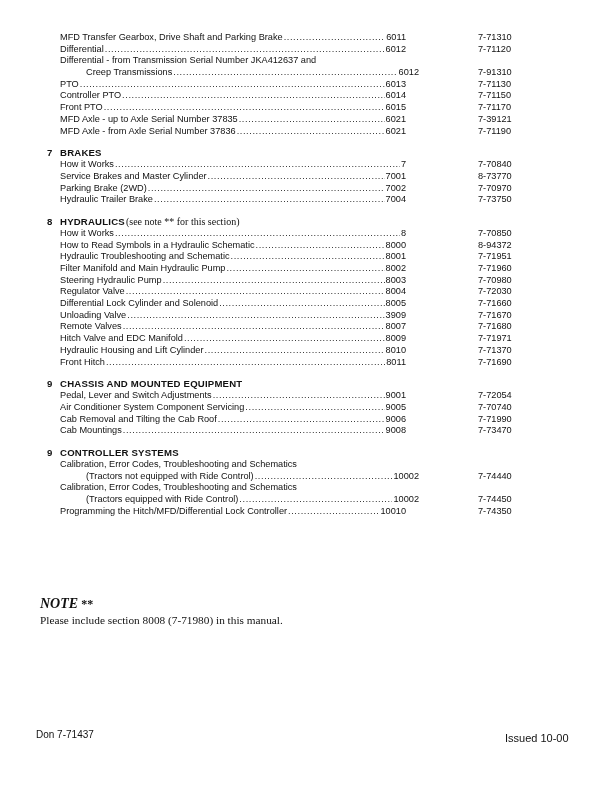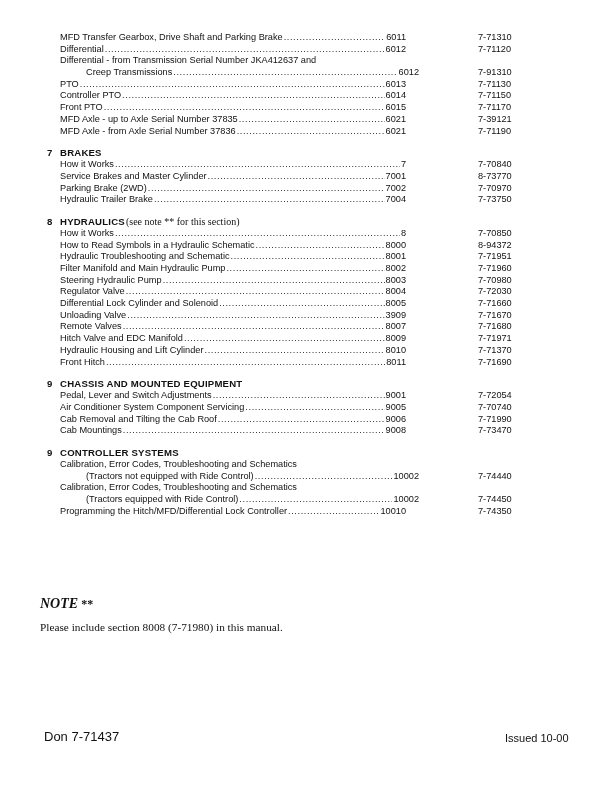--- a/index.html
+++ b/index.html
@@ -16,22 +16,22 @@
   .row .page-num { flex: 0 0 auto; padding-left: 1px; }
   .row .part { position: absolute; left: 432px; }
   .row.nodots .entry { display: block; }
   .section-head { position: relative; height: 13px; font-size: 9.6px; line-height: 13px; margin-top: 9px; white-space: nowrap; }
   .section-head .num { position: absolute; left: 1px; font-weight: bold; }
   .section-head .name { position: absolute; left: 14px; font-weight: bold; letter-spacing: 0.2px; }
   .section-head .note { font-family: Liberation Serif, serif; font-weight: normal; font-size: 10px; margin-left: 1px; letter-spacing: 0; }
   .note-block { position: absolute; left: 40px; top: 596px; }
   .note-title { font-family: "Liberation Serif", serif; font-size: 14px; font-weight: bold; font-style: italic; line-height: 16px; }
   .note-title .stars { font-style: normal; font-size: 12px; margin-left: 3px; }
-  .note-text { font-family: "Liberation Serif", serif; font-size: 11.3px; line-height: 14px; margin-top: 8px; }
-  .footer-left { position: absolute; left: 44px; top: 729px; font-size: 13px; }
+  .note-text { font-family: "Liberation Serif", serif; font-size: 11.3px; line-height: 14px; margin-top: 1px; }
+  .footer-left { position: absolute; left: 36px; top: 729px; font-size: 10px; }
   .footer-right { position: absolute; left: 505px; top: 732px; font-size: 11px; }
 </style>
 </head>
 <body>
 
 <div class="page sans">
   <div class="toc" id="toc">
       <div class="row">
         <div class="entry">
           <span class="title">MFD Transfer Gearbox, Drive Shaft and Parking Brake</span>

